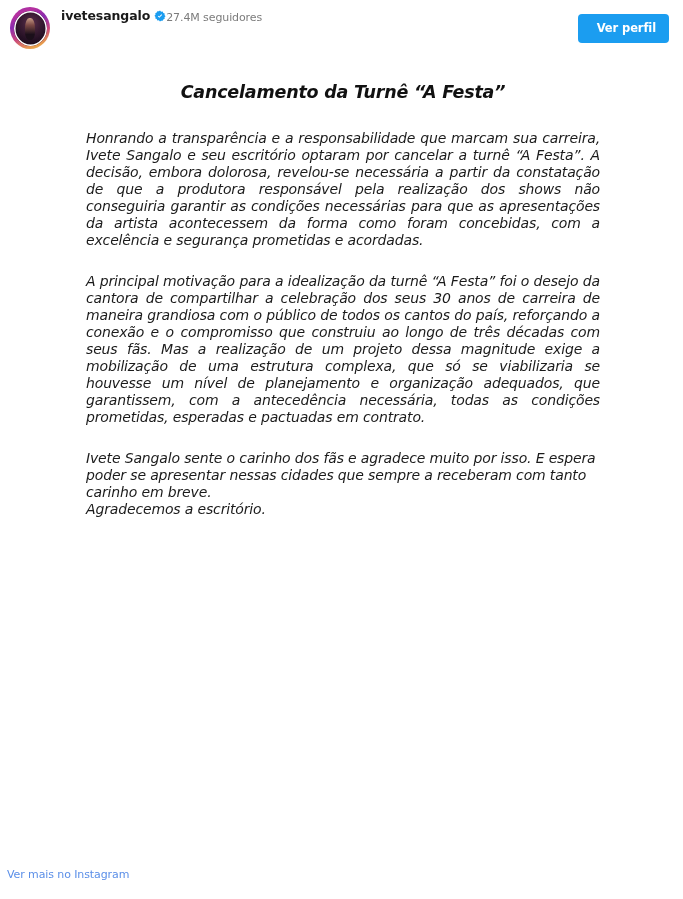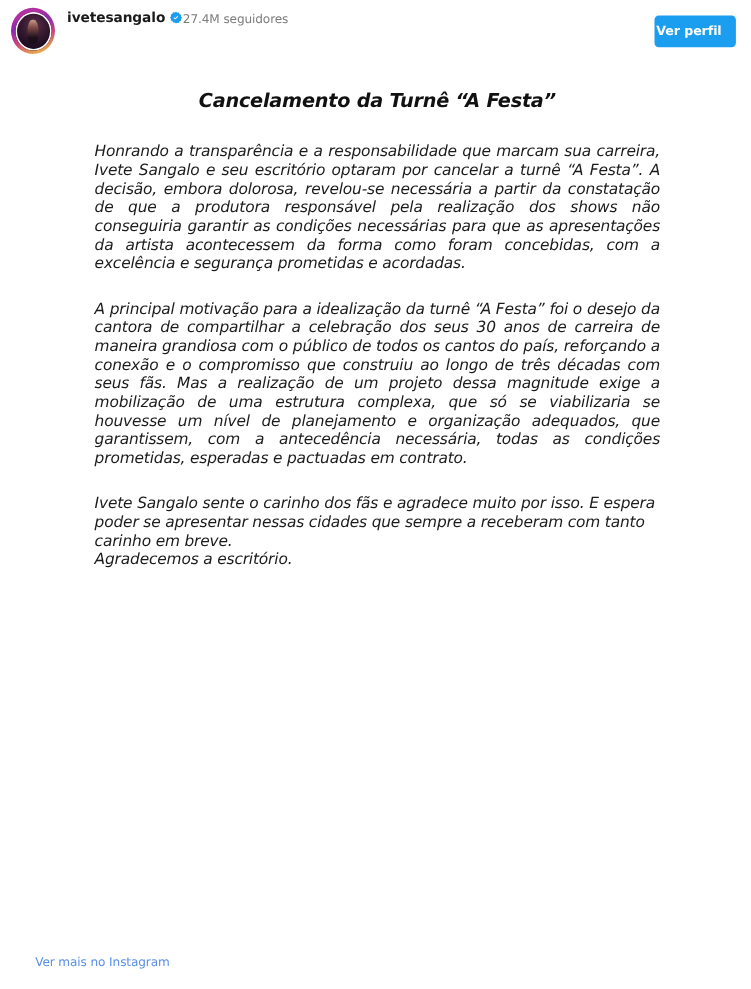--- a/index.html
+++ b/index.html
@@ -98,21 +98,21 @@
   .btn-ver-perfil {
     margin-top: 8px;
     background: #1b9df0;
     color: #ffffff;
     border: none;
     border-radius: 4px;
     font-family: inherit;
     font-size: 11.5px;
     font-weight: 700;
     letter-spacing: -0.1px;
-    padding: 7px 13px 8px 2px;
+    padding: 7px 13px 8px 19px;
     cursor: pointer;
     white-space: nowrap;
   }
 
   
   .doc {
     position: absolute;
     left: 86px;
     top: 82px;
     width: 514px;
@@ -135,21 +135,21 @@
     color: #1b1b1b;
     letter-spacing: -0.15px;
     -webkit-hyphens: none;
     hyphens: none;
   }
   .doc p.last { margin-bottom: 0; text-align: left; }
 
   
   .ig-footer {
     position: absolute;
-    left: 32px;
+    left: 7px;
     bottom: 17px;
   }
   .footer-link {
     font-size: 11px;
     color: #5b8fe8;
     text-decoration: none;
     letter-spacing: -0.1px;
   }
 </style>
 </head>

